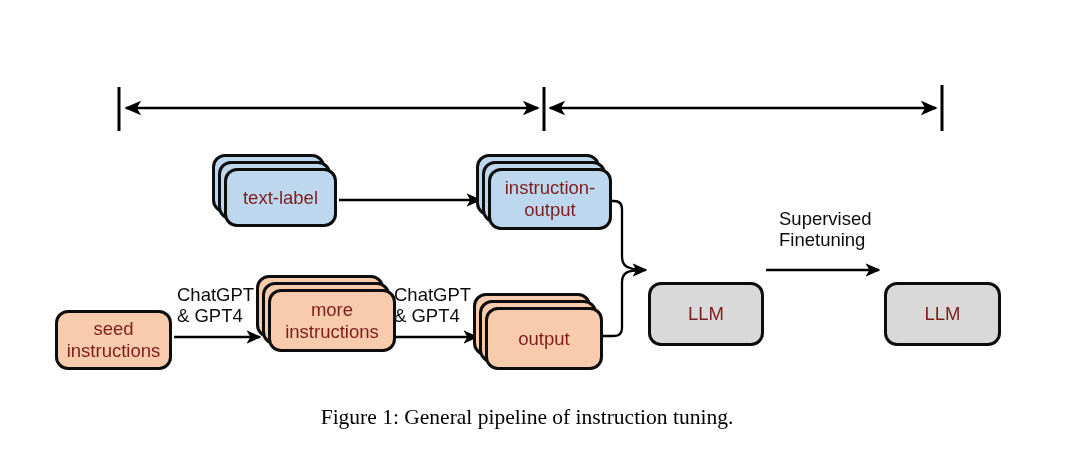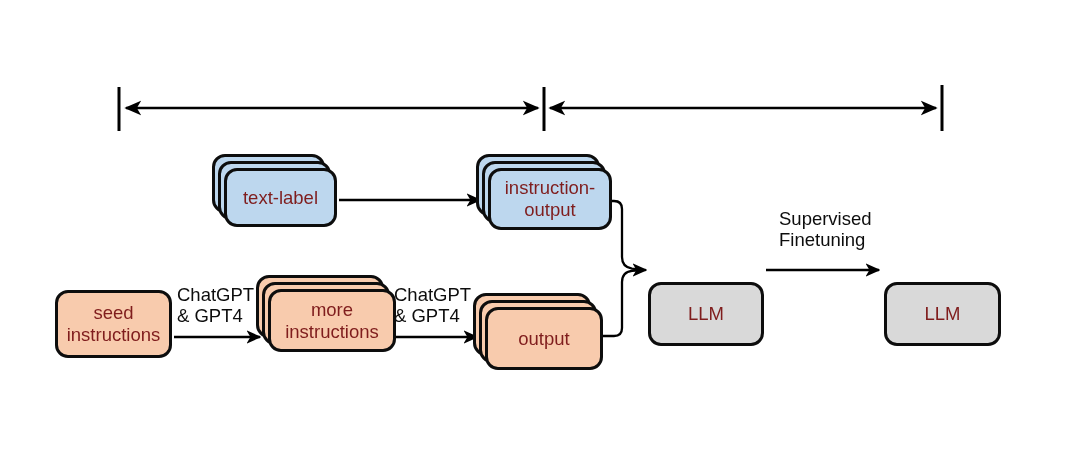--- a/index.html
+++ b/index.html
@@ -77,21 +77,21 @@
 
   <div class="stack" style="left:488px;top:168px;width:124px;height:62px;">
     <div class="box layer l2 blue"></div>
     <div class="box layer l1 blue"></div>
     <div class="box layer blue">
       <span>instruction-</span>
       <span>output</span>
     </div>
   </div>
 
-  <div class="box orange" style="left:55px;top:290px;width:117px;height:68px;">
+  <div class="box orange" style="left:55px;top:310px;width:117px;height:60px;">
     <span>seed</span>
     <span>instructions</span>
   </div>
 
   <div class="edgelabel" style="left:177px;top:284px;">
     <div>ChatGPT</div>
     <div>&amp; GPT4</div>
   </div>
 
   <div class="stack" style="left:268px;top:289px;width:128px;height:63px;">
@@ -122,14 +122,15 @@
 
   <div class="edgelabel" style="left:779px;top:208px;">
     <div>Supervised</div>
     <div>Finetuning</div>
   </div>
 
   <div class="box gray" style="left:884px;top:238px;width:117px;height:64px;">
     <span>LLM</span>
   </div>
 
+  <div id="caption">Figure 1: General pipeline of instruction tuning.</div>
 
 </div>
 
 </body></html>

